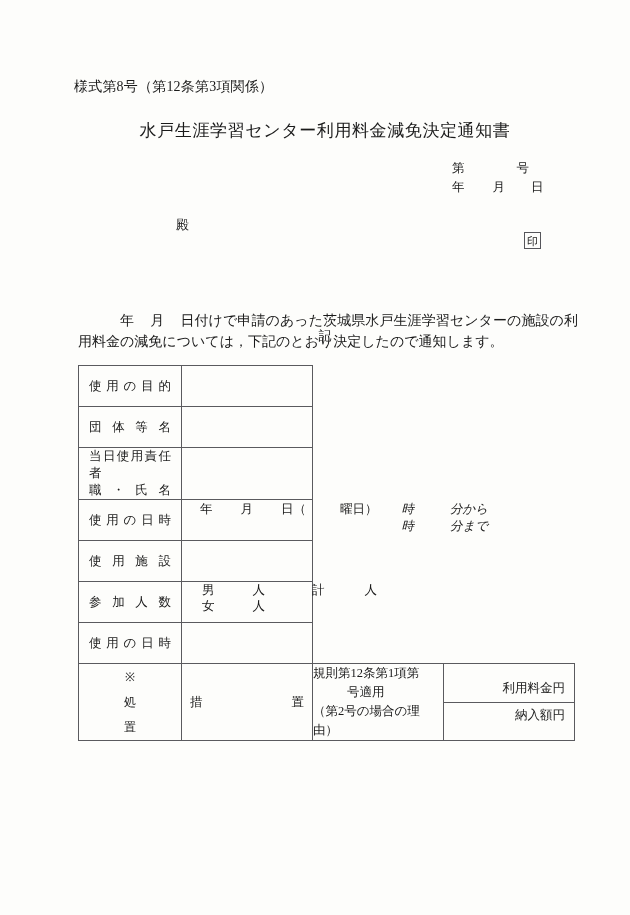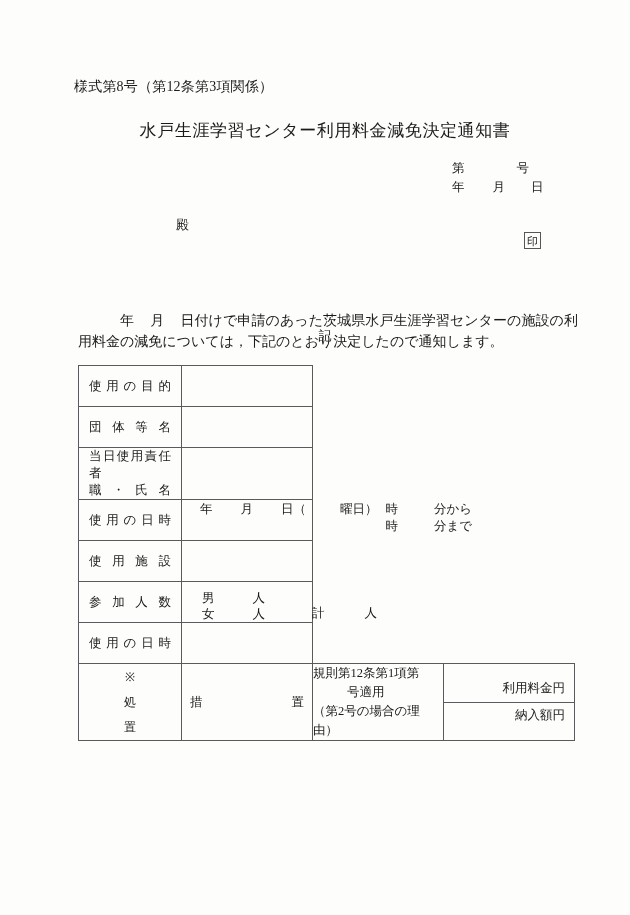--- a/index.html
+++ b/index.html
@@ -147,30 +147,31 @@
     display: flex;
     align-items: flex-start;
     padding-left: 18px;
     height: 38px;
   }
   .dt-main { white-space: nowrap; }
   .dt-main .g1 { display: inline-block; width: 28px; }
   .dt-main .g2 { display: inline-block; width: 28px; }
   .dt-main .g3 { display: inline-block; width: 34px; }
   .dt-times {
-    margin-left: 8px;
+    margin-left: 24px;
     line-height: 17px;
     white-space: nowrap;
+    font-style: italic;
   }
   .dt-times .gt { display: inline-block; width: 36px; }
 
   
   .att-row {
     display: flex;
-    align-items: flex-end;
+    align-items: flex-start;
     padding-left: 20px;
     height: 40px;
   }
   .att-col {
     line-height: 16px;
     white-space: nowrap;
   }
   .att-col .gp { display: inline-block; width: 38px; }
   .att-total {
     margin-left: 47px;

